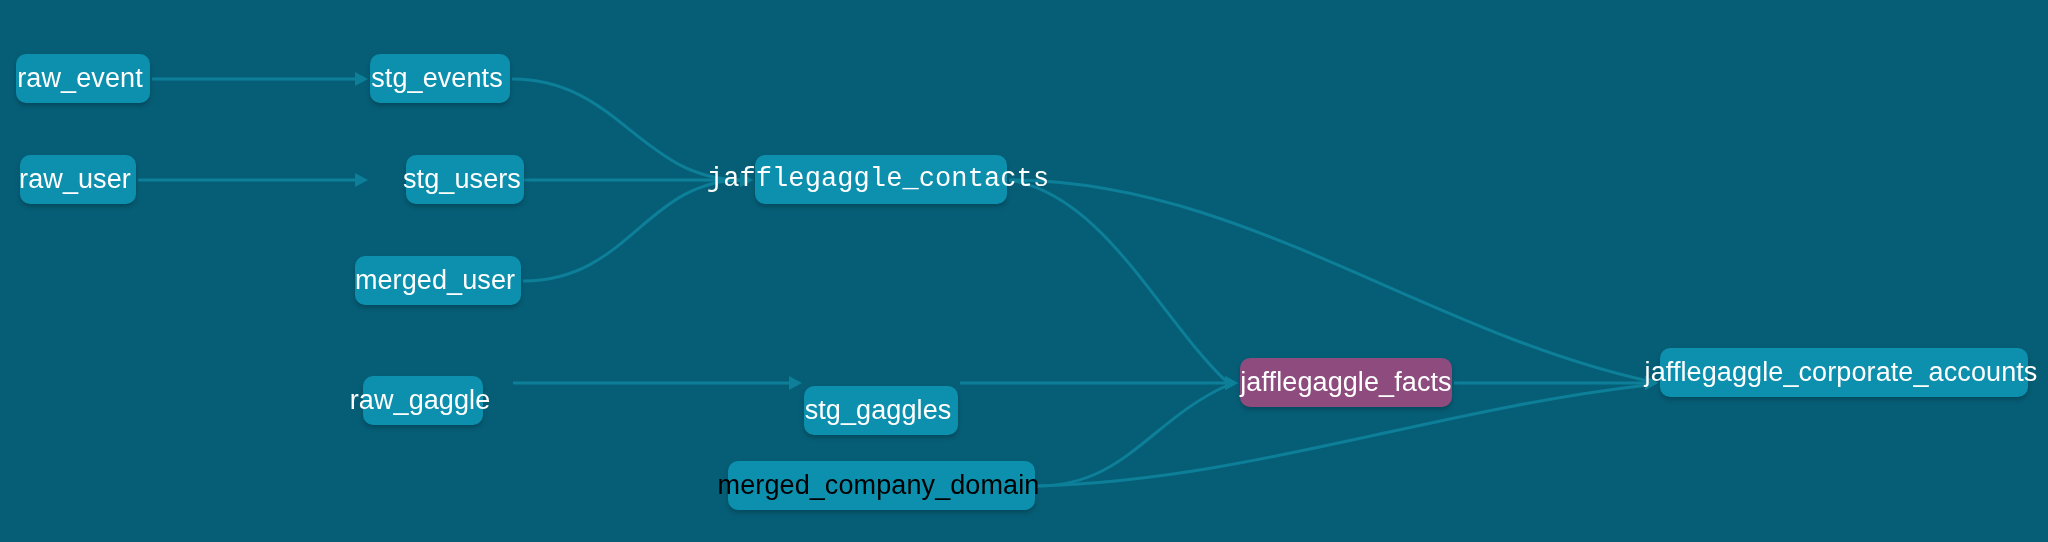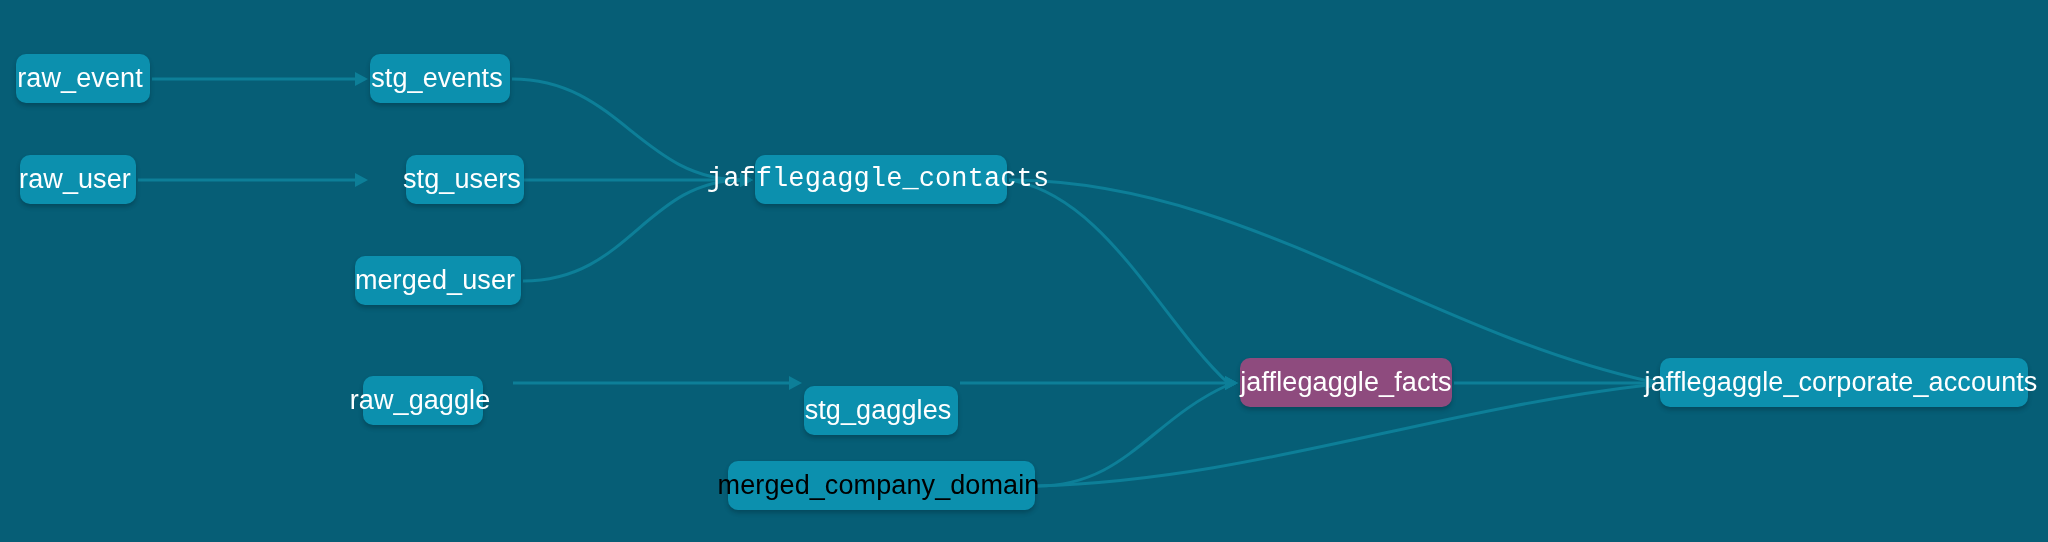--- a/index.html
+++ b/index.html
@@ -108,17 +108,17 @@
       </div>
       <div class="node model" style="left: 804px; top: 358px; width: 154px; height: 49px; background: rgb(12, 144, 174); color: rgb(255, 255, 255); margin-top: 28px;">
         <span>stg_gaggles</span>
       </div>
       <div class="node model" style="left: 728px; top: 461px; width: 307px; height: 49px; background: rgb(12, 144, 174); color: #000000;">
         <span>merged_company_domain</span>
       </div>
       <div class="node highlight" style="left: 1240px; top: 358px; width: 212px; height: 49px; background: rgb(142, 75, 126); color: rgb(255, 255, 255);">
         <span>jafflegaggle_facts</span>
       </div>
-      <div class="node model" style="left: 1660px; top: 358px; width: 368px; height: 49px; background: rgb(12, 144, 174); color: rgb(255, 255, 255);">
+      <div class="node model" style="left: 1660px; top: 348px; width: 368px; height: 49px; background: rgb(12, 144, 174); color: rgb(255, 255, 255);">
         <span>jafflegaggle_corporate_accounts</span>
       </div>
     </div>
 </div>
 
 </body></html>

